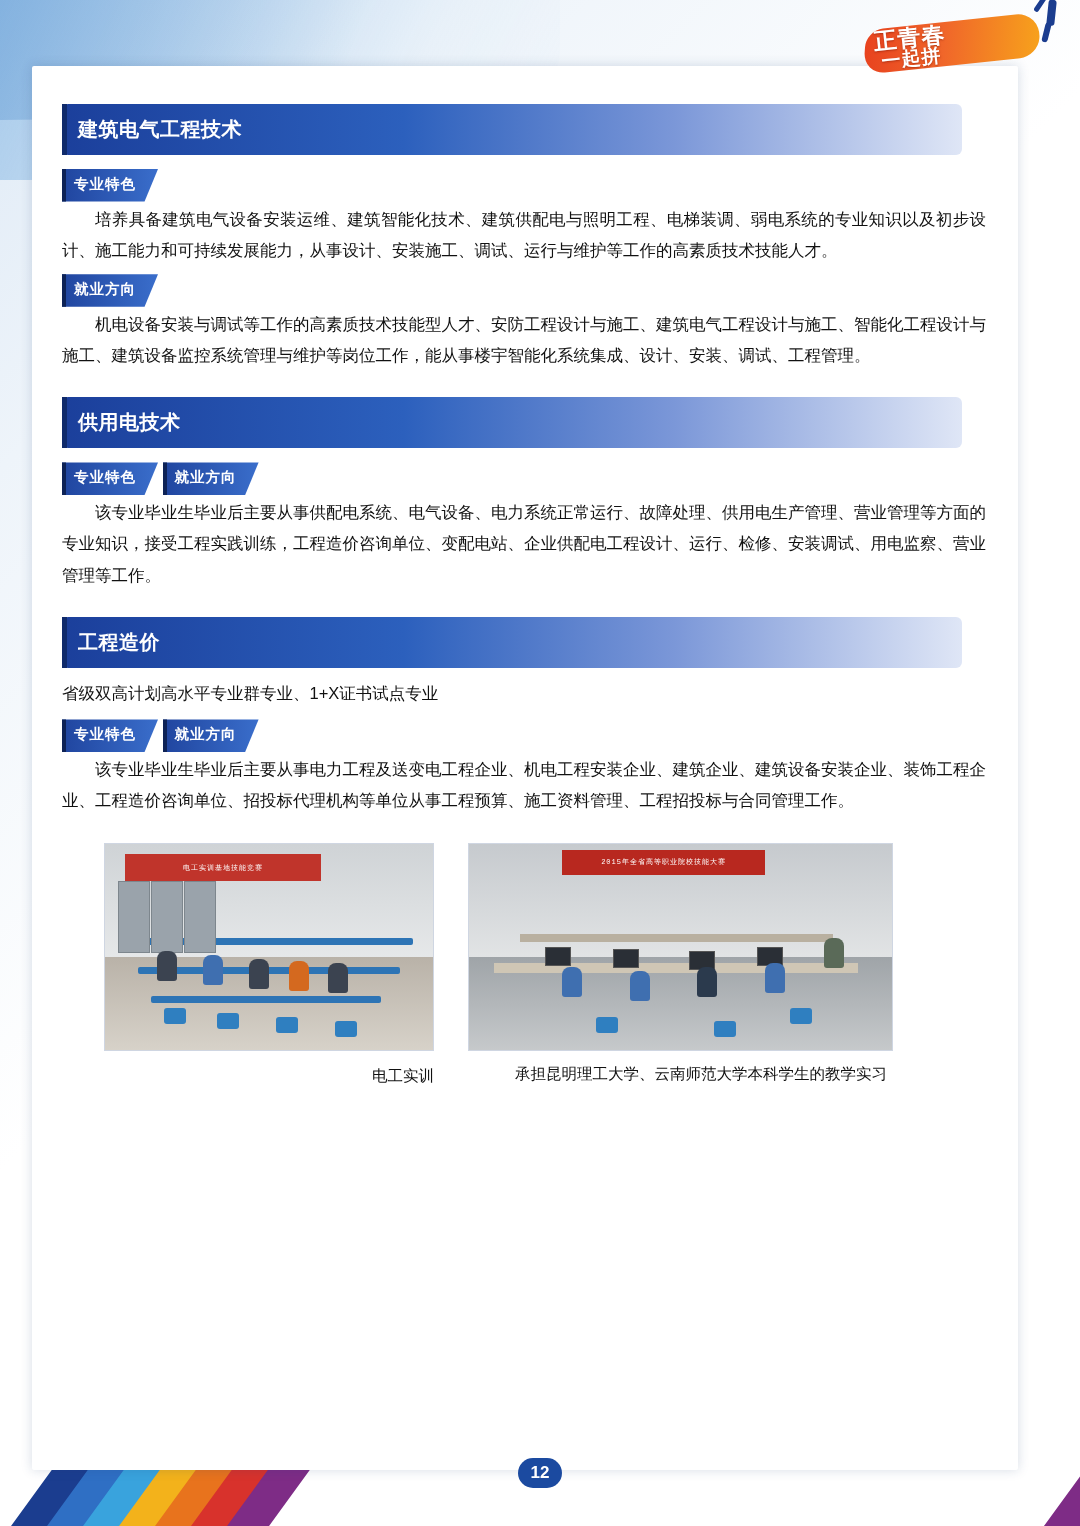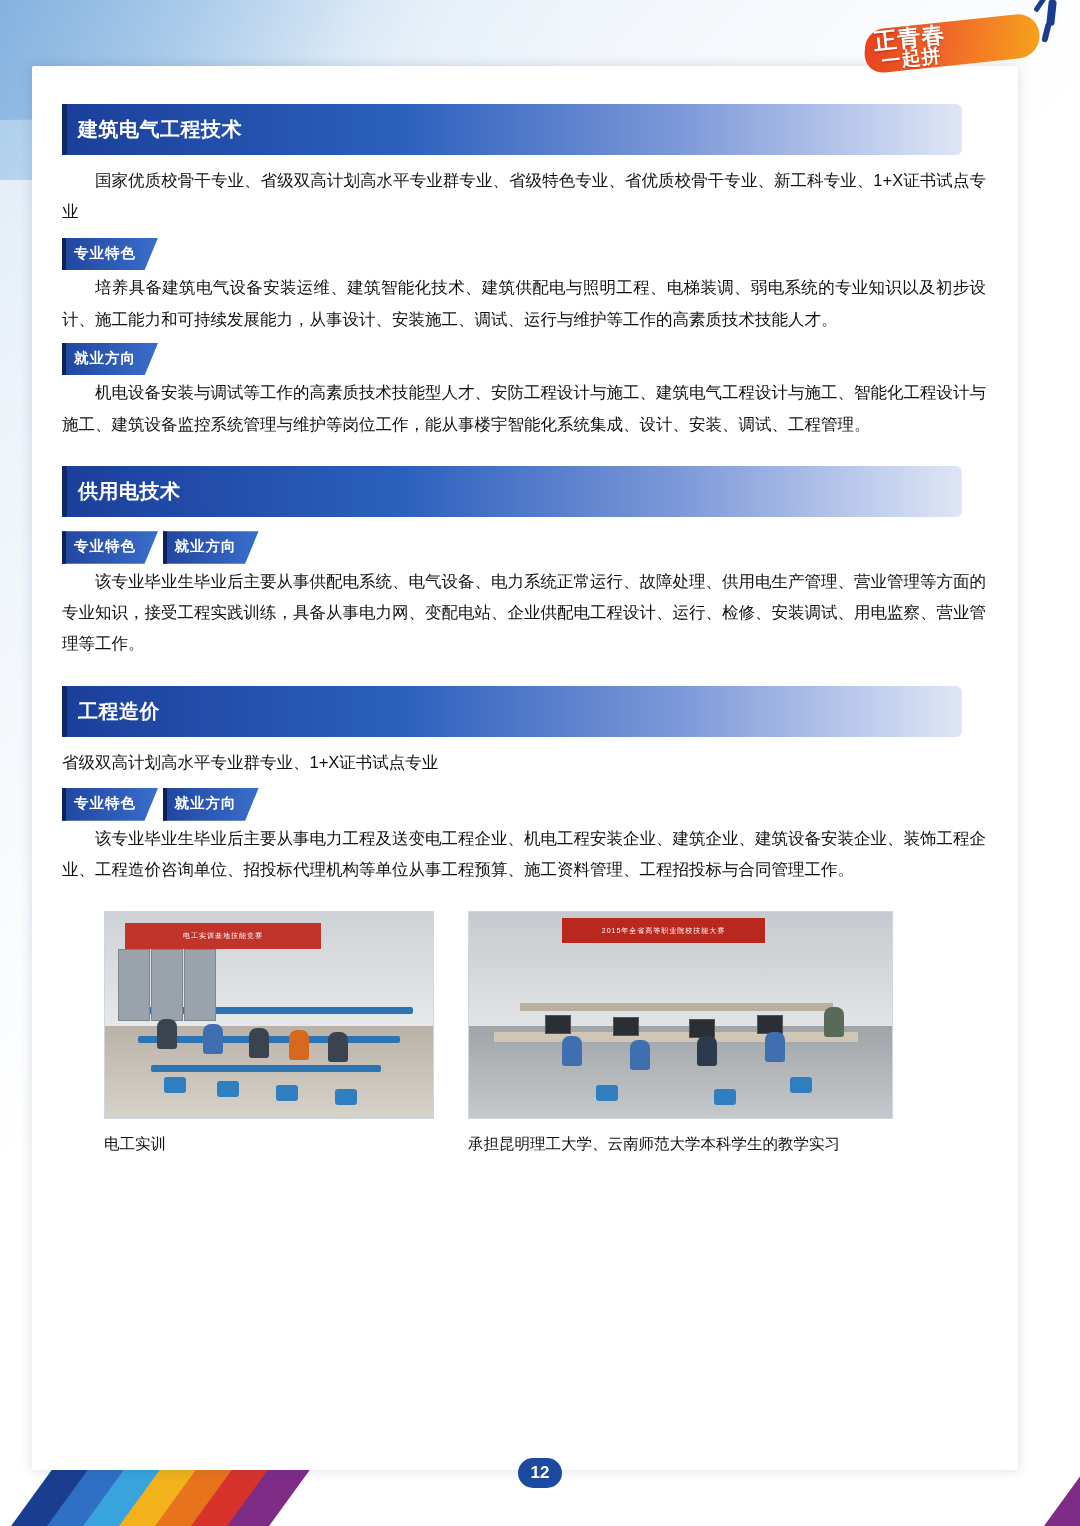--- a/index.html
+++ b/index.html
@@ -127,22 +127,22 @@
   .block { margin-bottom:26px; }
 
   
   .photos { display:flex; gap:34px; margin-top:22px; padding-left:42px; }
   .photo-wrap { width:330px; }
   .photo {
     width:330px; height:208px; border:1px solid #cfd6e2; box-sizing:border-box;
     position:relative; overflow:hidden;
     background:#8a8f96;
   }
-  .caption { text-align:left; font-size:15.5px; margin-top:10px; color:#111; }
-  .photo-wrap.wide { width:419px; }
+  .caption { text-align:right; font-size:15.5px; margin-top:10px; color:#111; }
+  .photo-wrap.wide { width:419px;font-family:Liberation Mono, monospace; }
   .photo-wrap.wide .photo { width:425px; }
 
   
   .p-floor { position:absolute; left:0; right:0; bottom:0; height:45%; background:linear-gradient(#b9b2a8,#d7d2c9); }
   .p-wall  { position:absolute; left:0; right:0; top:0; height:58%; background:linear-gradient(#cfd3d6,#e7e9ea); }
   .p-banner{ position:absolute; left:6%; top:5%; width:60%; height:13%; background:#c0342b; color:#fff;
              font-size:7px; display:flex; align-items:center; justify-content:center; letter-spacing:1px; }
   .p-bench { position:absolute; background:#2d74b5; border-radius:2px; }
   .p-stool { position:absolute; width:22px; height:16px; background:#2f7fc0; border-radius:3px; }
   .p-person{ position:absolute; width:20px; height:30px; background:#3b4350; border-radius:8px 8px 3px 3px; }
@@ -199,32 +199,31 @@
         <span class="arm"></span>
         <span class="body"></span>
         <span class="leg"></span>
     </div>
   </div>
 
   <div class="content">
 
     <div class="block">
       <div class="major-title">建筑电气工程技术</div>
-      <p class="lead indent">国家优质校骨干专业、省级双高计划高水平专业群专业、省级特色专业、省优质校骨干专业、新工科专业、1+X证书试点专业</p>
       <div class="sub-tag">专业特色</div>
       <p class="para">培养具备建筑电气设备安装运维、建筑智能化技术、建筑供配电与照明工程、电梯装调、弱电系统的专业知识以及初步设计、施工能力和可持续发展能力，从事设计、安装施工、调试、运行与维护等工作的高素质技术技能人才。</p>
       <div class="sub-tag">就业方向</div>
       <p class="para">机电设备安装与调试等工作的高素质技术技能型人才、安防工程设计与施工、建筑电气工程设计与施工、智能化工程设计与施工、建筑设备监控系统管理与维护等岗位工作，能从事楼宇智能化系统集成、设计、安装、调试、工程管理。</p>
     </div>
 
     <div class="block">
       <div class="major-title">供用电技术</div>
       <div class="sub-tag">专业特色</div>
       <div class="sub-tag">就业方向</div>
-      <p class="para">该专业毕业生毕业后主要从事供配电系统、电气设备、电力系统正常运行、故障处理、供用电生产管理、营业管理等方面的专业知识，接受工程实践训练，具备从事电力网、变配电站、企业供配电工程设计、运行、检修、安装调试、用电监察、营业管理等工作。</p>
+      <p class="para">该专业毕业生毕业后主要从事供配电系统、电气设备、电力系统正常运行、故障处理、供用电生产管理、营业管理等方面的专业知识，接受工程实践训练，工程造价咨询单位、变配电站、企业供配电工程设计、运行、检修、安装调试、用电监察、营业管理等工作。</p>
     </div>
 
     <div class="block">
       <div class="major-title">工程造价</div>
       <p class="lead">省级双高计划高水平专业群专业、1+X证书试点专业</p>
       <div class="sub-tag">专业特色</div>
       <div class="sub-tag">就业方向</div>
       <p class="para">该专业毕业生毕业后主要从事电力工程及送变电工程企业、机电工程安装企业、建筑企业、建筑设备安装企业、装饰工程企业、工程造价咨询单位、招投标代理机构等单位从事工程预算、施工资料管理、工程招投标与合同管理工作。</p>
     </div>
 

